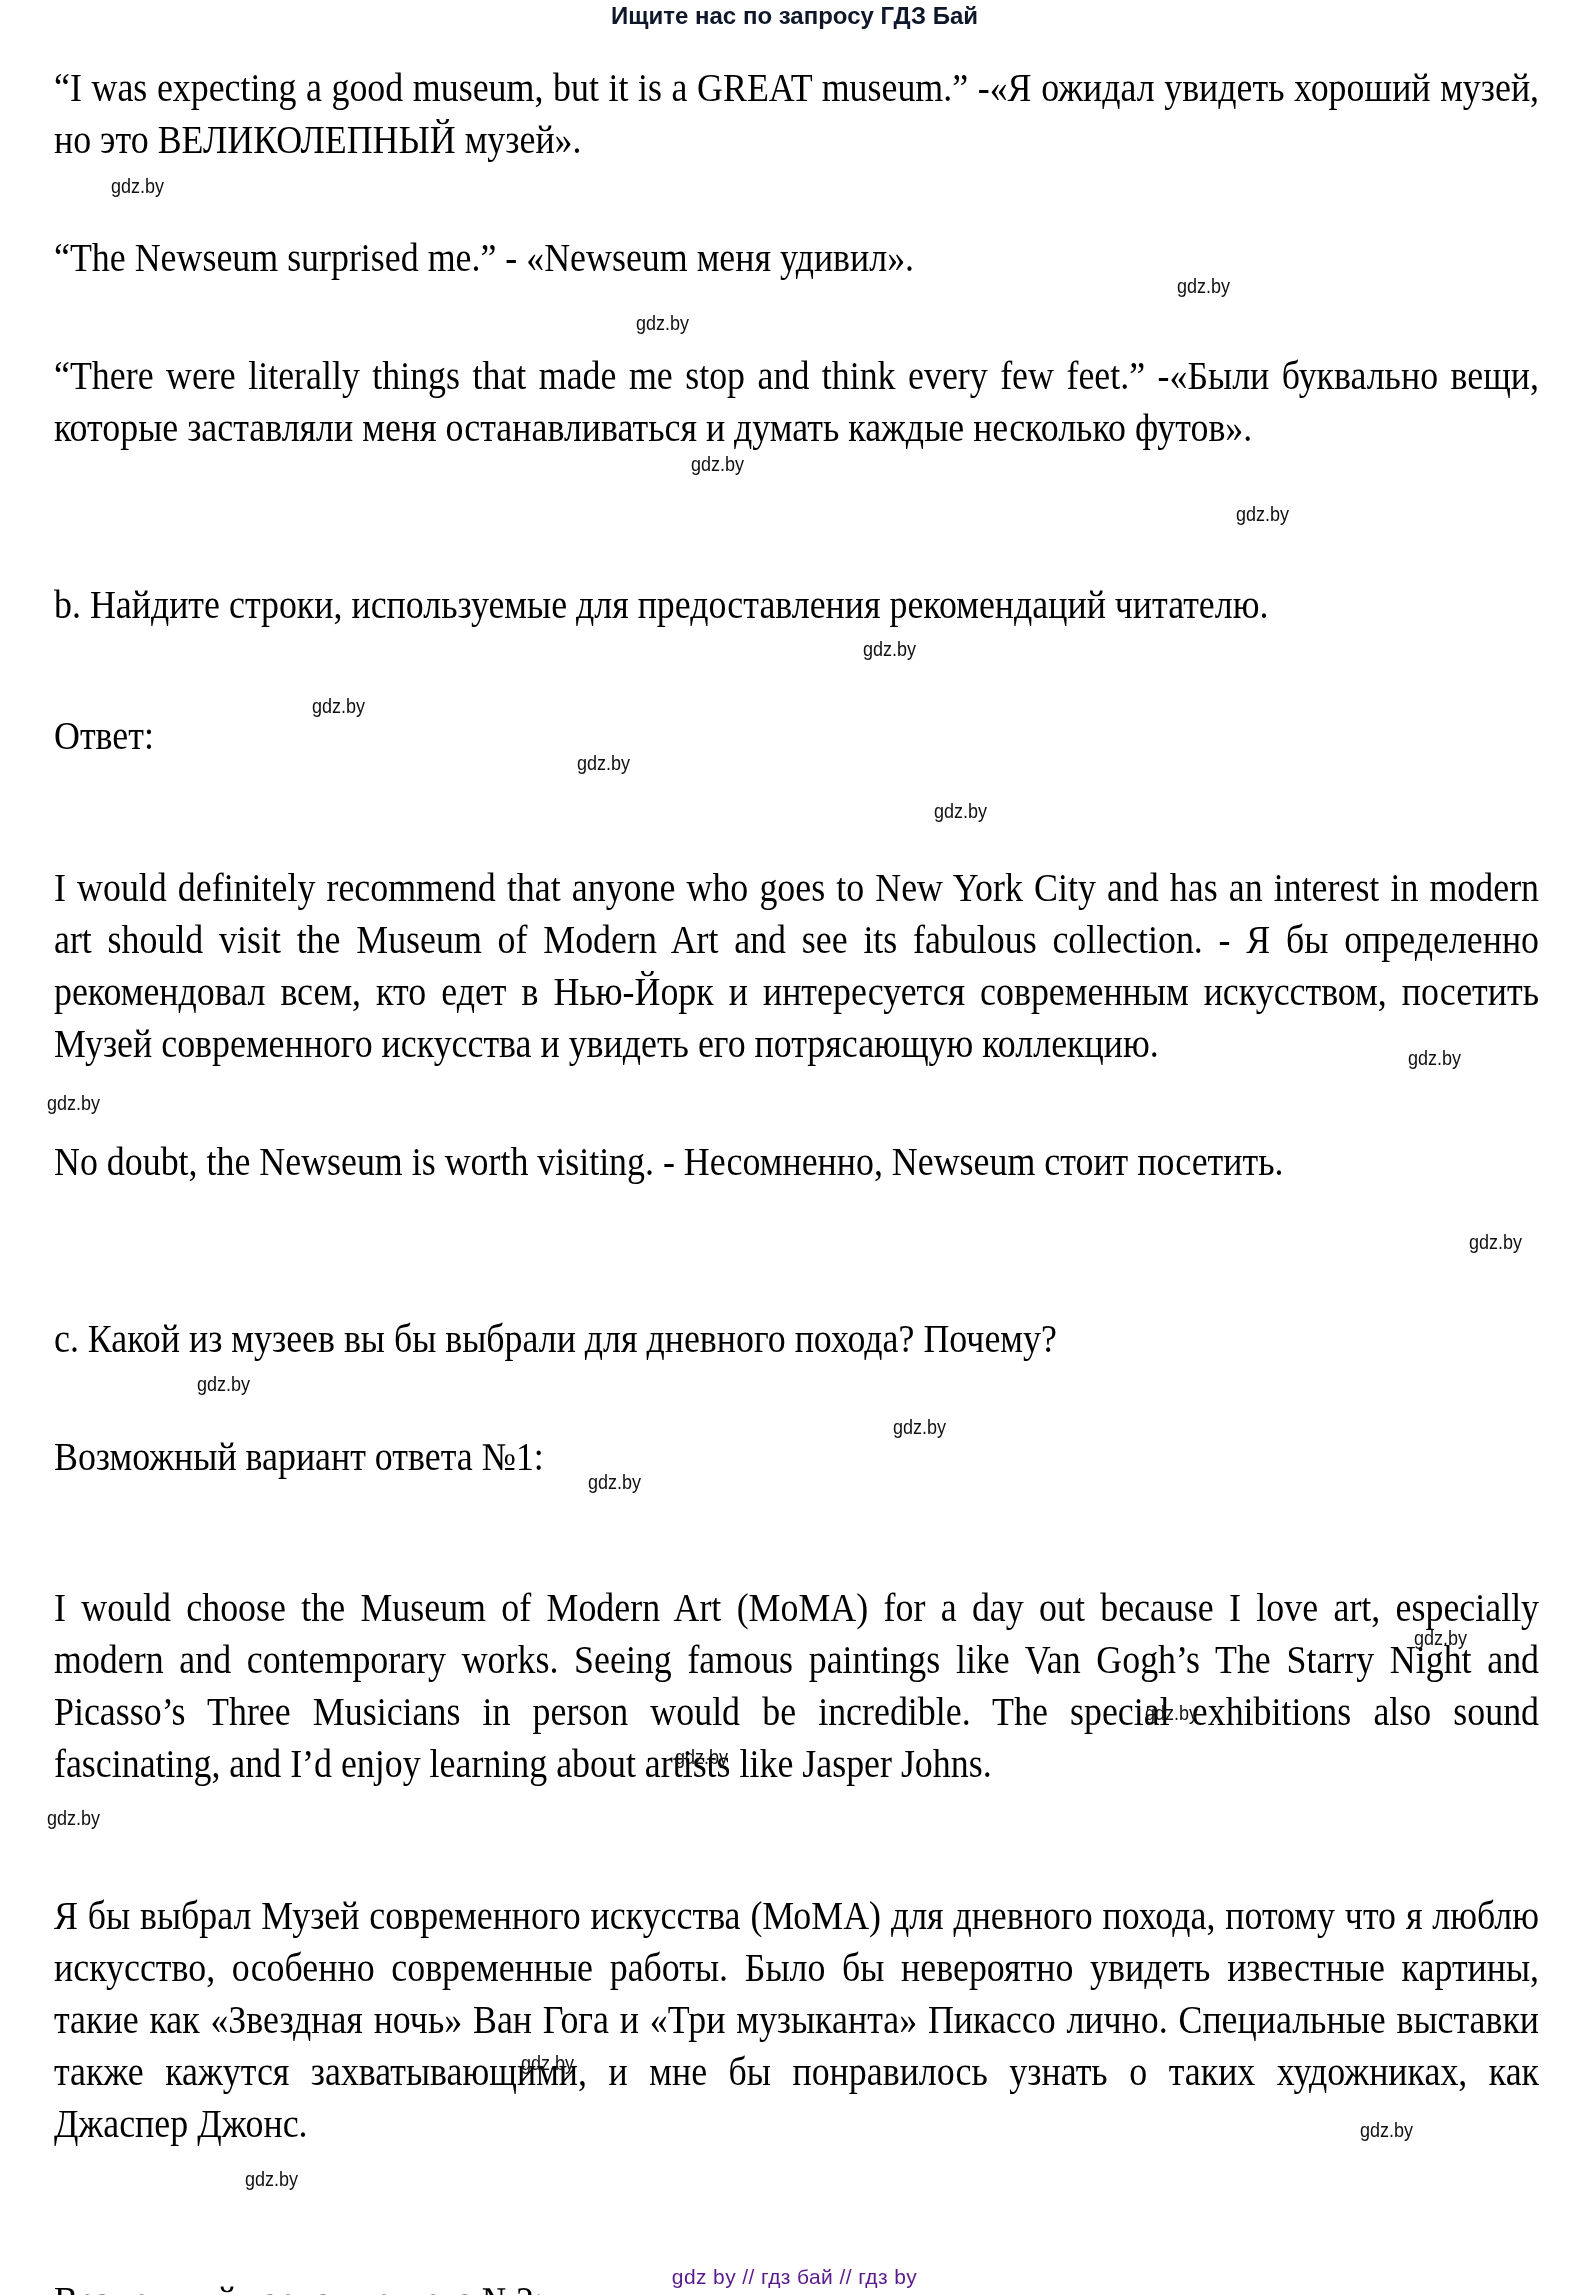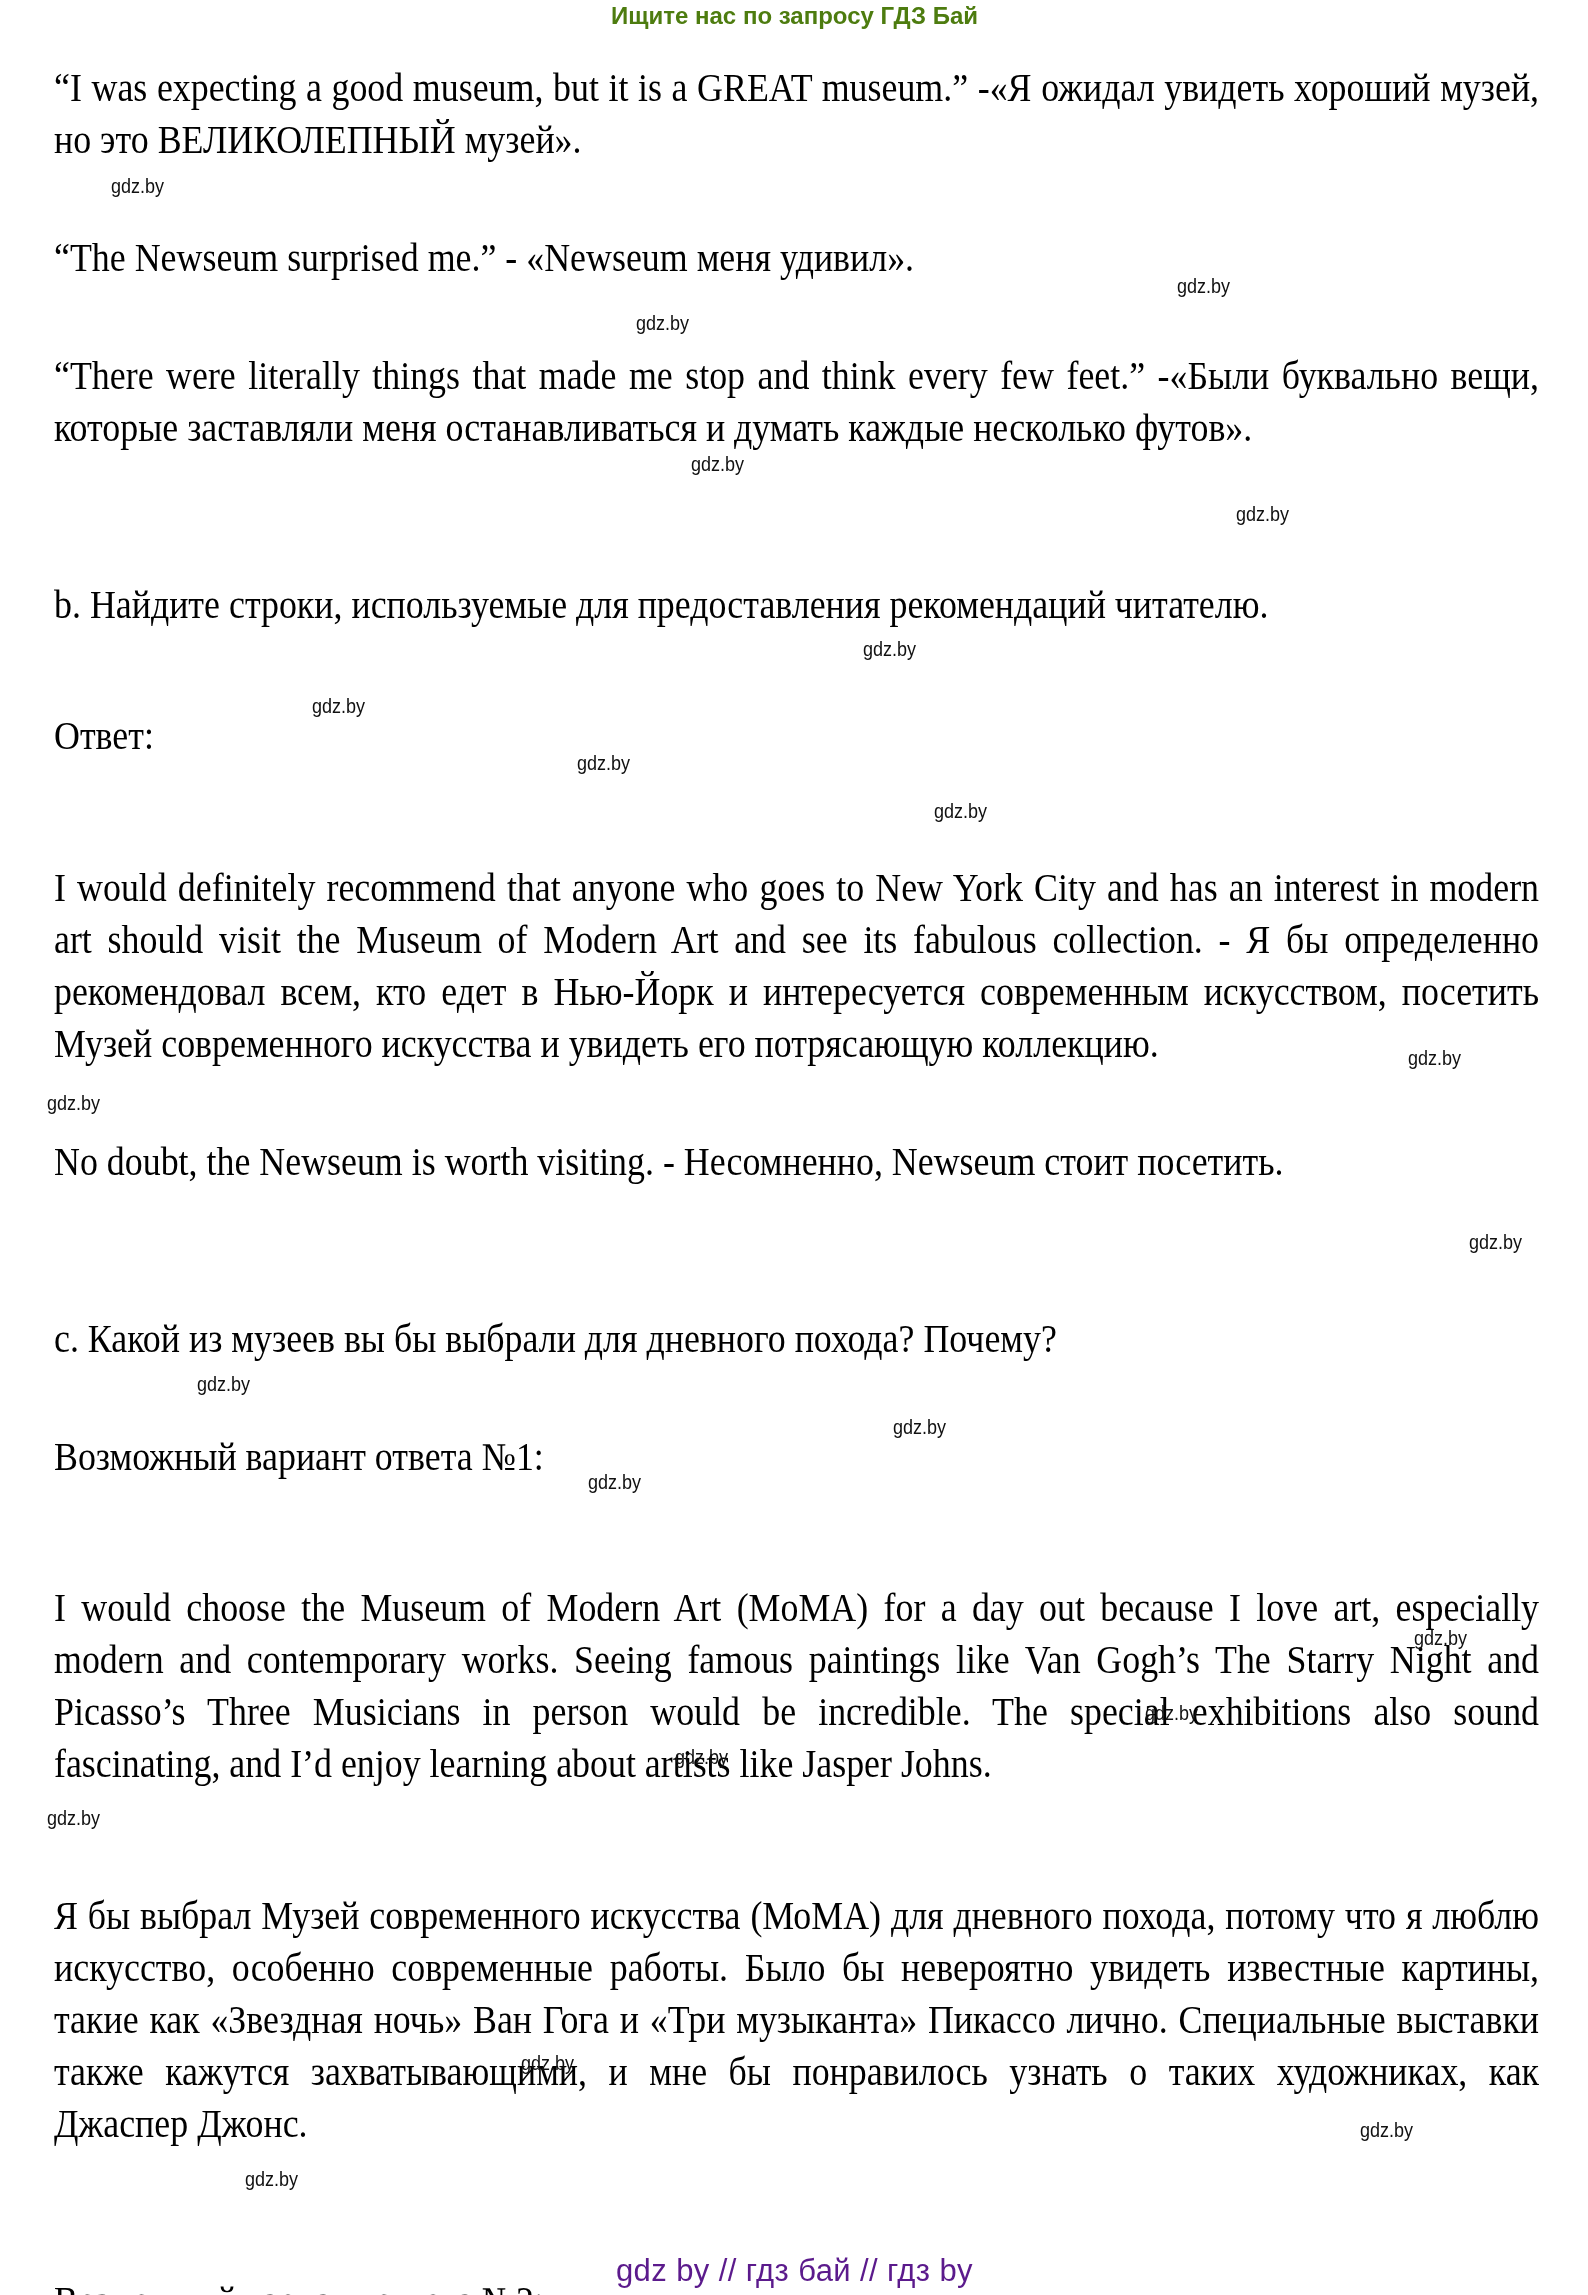--- a/index.html
+++ b/index.html
@@ -22,33 +22,33 @@
   
   .site-header {
     position: absolute;
     top: 1.6px;
     left: 0;
     width: 1589px;
     text-align: center;
     font-family: "Liberation Sans", "DejaVu Sans", sans-serif;
     font-size: 24px;
     font-weight: 700;
-    color: #4d7c0f;
+    color: #0f172a;
     letter-spacing: 0px;
   }
 
   
   .site-footer {
     position: absolute;
     bottom: 6.3px;
     left: 0;
     width: 1589px;
     text-align: center;
     font-family: "Liberation Sans", "DejaVu Sans", sans-serif;
-    font-size: 31px;
+    font-size: 21px;
     color: #5b1a8c;
     letter-spacing: 0.4px;
   }
 
   
   .content {
     position: absolute;
     left: 54px;
     top: 62px;
     width: 1485px;

